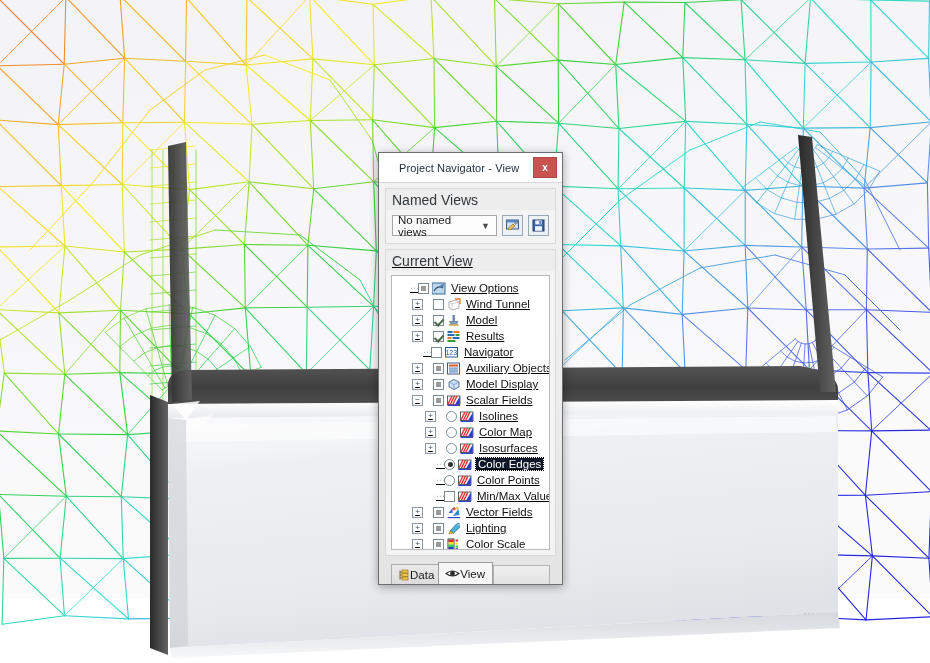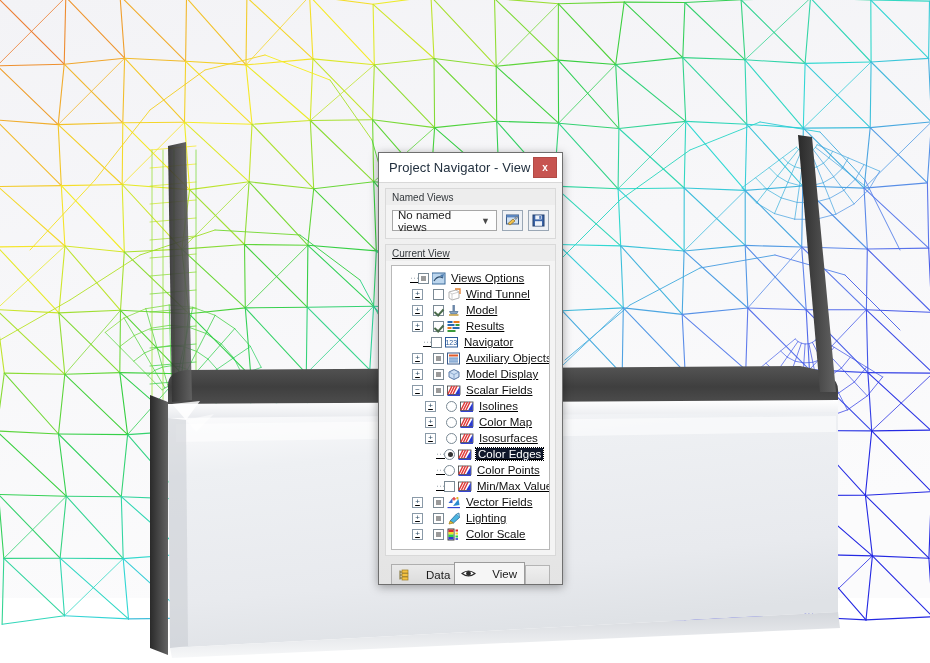--- a/index.html
+++ b/index.html
@@ -23,21 +23,21 @@
     box-sizing:border-box;
     display:flex;flex-direction:column;
   }
   .titlebar{
     height:29px;flex:none;position:relative;
     background:#ffffff;
     border-bottom:1px solid #d8d8d8;
     display:flex;align-items:center;
   }
   .title-text{
-    font-size:13px;color:#22303f;padding-left:10px;letter-spacing:.1px;
+    font-size:11px;color:#22303f;padding-left:20px;letter-spacing:.1px;
     white-space:nowrap;
   }
   .close-btn{
     position:absolute;right:5px;top:4px;width:22px;height:19px;
     background:#c75450;border:1px solid #b14a46;
     display:flex;align-items:center;justify-content:center;
     color:#fff;font-size:10px;font-weight:bold;cursor:default;
     font-family:"Liberation Sans",sans-serif;
   }
 
@@ -45,21 +45,21 @@
     flex:1;padding:5px 6px 0 6px;display:flex;flex-direction:column;
     min-height:0;
   }
 
   
   .group{
     border:1px solid #d9d9d9;background:#f4f4f4;
     margin-bottom:5px;
   }
   .group-title{
-    font-size:10px;color:#33383c;padding:3px 6px 2px 6px;
+    font-size:14px;color:#33383c;padding:3px 6px 2px 6px;
     background:#ededed;
   }
   .group-inner{padding:5px 6px 7px 6px;display:flex;align-items:center;gap:5px;}
 
   
   .combo{
     flex:1;height:21px;background:#fdfdfd;border:1px solid #a6a6a6;
     display:flex;align-items:center;
     padding:0 4px 0 5px;font-size:11.5px;color:#1c1c1c;box-sizing:border-box;
     cursor:default;
@@ -126,21 +126,21 @@
 
   
   .tabstrip{
     flex:none;height:24px;display:flex;align-items:flex-end;
     padding:0 6px;position:relative;
   }
   .tabstrip::after{
     content:"";position:absolute;left:0;right:0;bottom:0;height:0;
   }
   .tab{
-    height:20px;display:flex;align-items:center;gap:16px;
+    height:20px;display:flex;align-items:center;gap:0;
     padding:0 7px 0 6px;font-size:11.5px;color:#1a1a1a;cursor:default;
     border:1px solid #aeaeae;border-bottom:none;box-sizing:border-box;
     background:linear-gradient(to bottom,#eaeaea,#dcdcdc);
     position:relative;
   }
   .tab.active{
     background:#f6f6f6;height:22px;z-index:3;border-color:#9c9c9c;
   }
   .tab.inactive{z-index:1;margin-right:-4px;}
   .tab-rest{
@@ -954,21 +954,21 @@
             <div class="row">
               <span class="ind" style="width: 4px;"></span>
               <span class="exp blank"></span>
               <span class="dots">⋯</span>
               <span class="cb partial"></span>
               <span class="ico"><svg width="14" height="13" viewBox="0 0 14 13">
                   <rect x="0" y="1" width="13" height="11" fill="#bcd6ee" stroke="#3a6a9a" stroke-width="1"></rect>
         <path d="M2 9 Q6 3 11 6" stroke="#2b4a6a" stroke-width="1.2" fill="none"></path>
         <path d="M8 3 L12 2 L11 6 Z" fill="#4a7aae"></path>
                 </svg></span>
-              <span class="lbl">Views Options</span>
+              <span class="lbl">View Options</span>
             </div>
             <div class="row">
               <span class="ind" style="width: 17px;"></span>
               <span class="exp">+</span>
               <span class="dots"></span>
               <span class="cb"></span>
               <span class="ico"><svg width="14" height="13" viewBox="0 0 14 13">
                   <path d="M2 4 L9 2 L12 4 L12 10 L5 12 L2 10 Z" fill="#ffffff" stroke="#a8a8a8" stroke-width=".9"></path>
         <path d="M2 4 L5 6 L5 12 M5 6 L12 4" stroke="#c0c0c0" stroke-width=".8" fill="none"></path>
         <path d="M8 1 L13 1 L13 6" stroke="#e08030" stroke-width="1.3" fill="none"></path>

